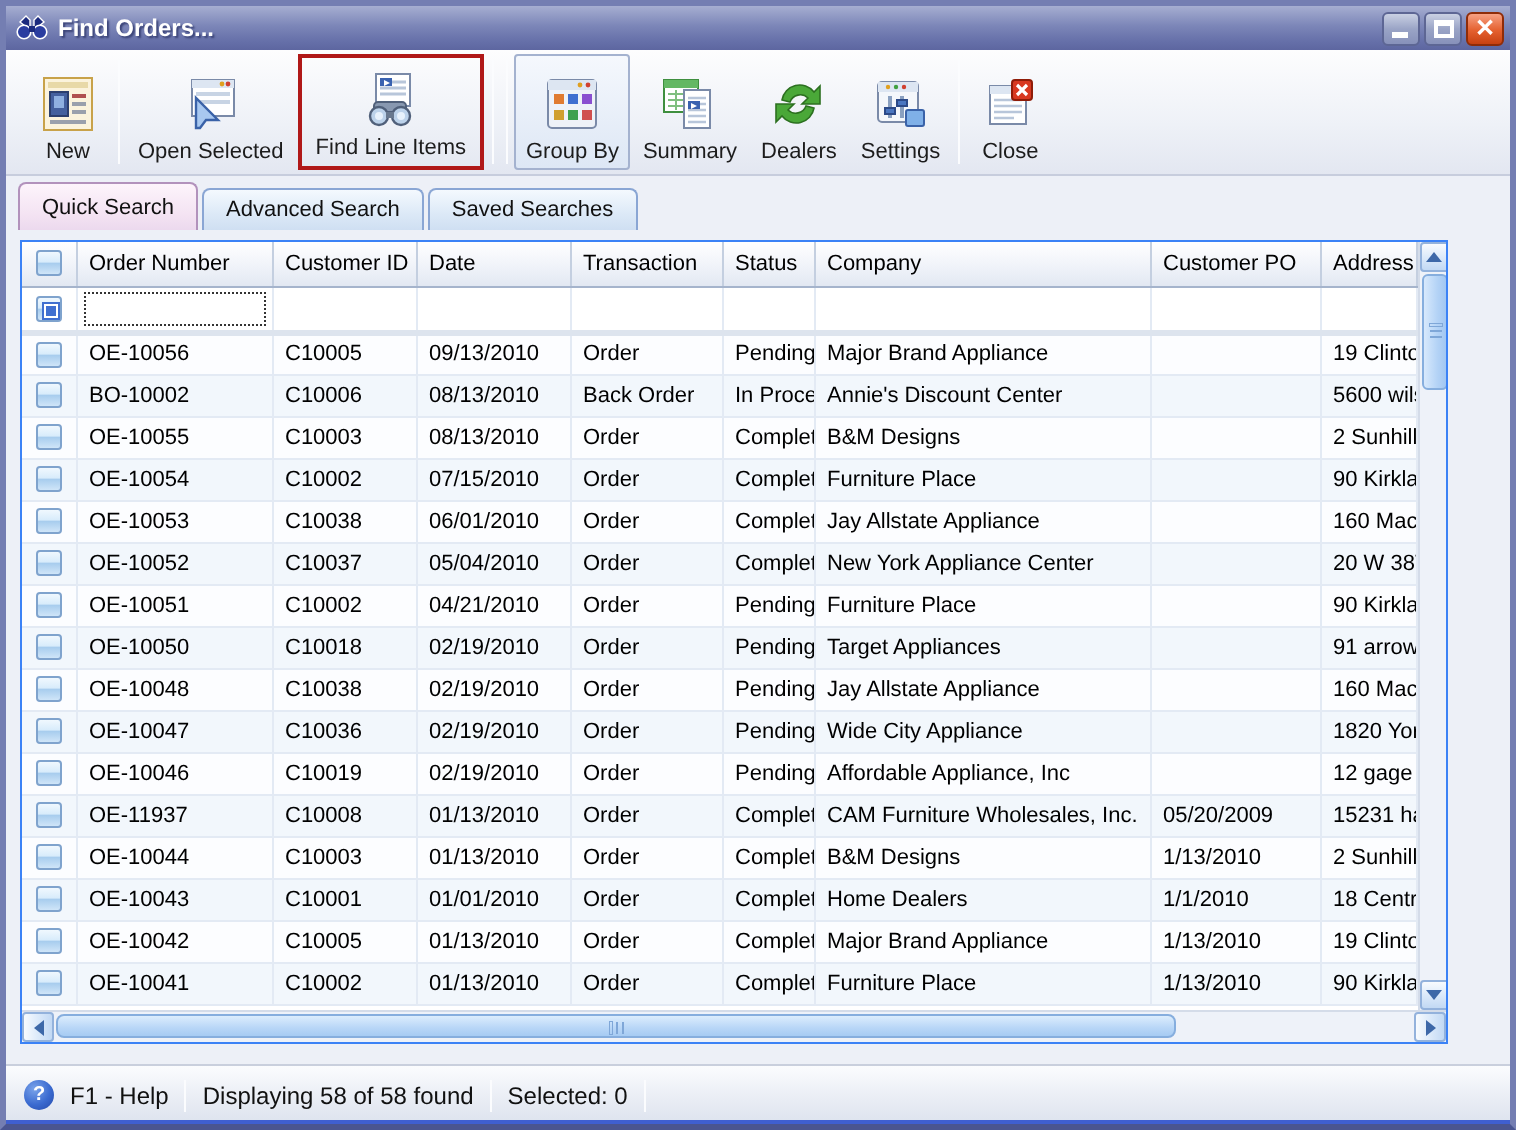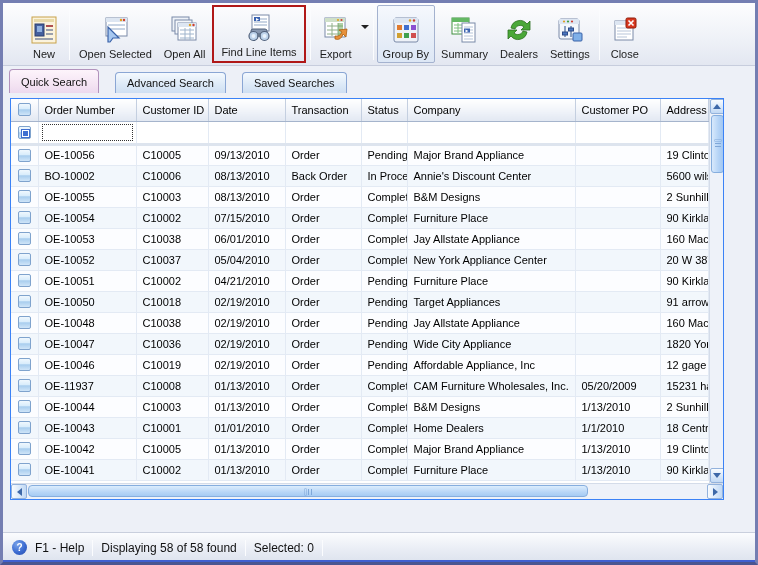--- a/index.html
+++ b/index.html
@@ -26,38 +26,38 @@
     background:linear-gradient(180deg,#c9d0e3 0%, #9aa4c6 50%, #8791ba 100%);
     position:relative; cursor:default;
   }
   .win-btn.close { background:linear-gradient(180deg,#f7a183 0%, #e4602f 55%, #c84111 100%); border-color:#8f2c08; }
   .glyph-min { position:absolute; left:4px; bottom:3px; width:8px; height:3px; background:#fff; }
   .glyph-max { position:absolute; left:4px; top:3px; width:10px; height:9px; border:2px solid #fff; border-top-width:3px; }
   .glyph-x { position:absolute; inset:0; color:#fff; font-size:12px; font-weight:bold; text-align:center; line-height:15px; }
 
   
   .toolbar {
-    flex:0 0 63px; display:flex; align-items:stretch; padding:2px 19px;
+    flex:0 0 63px; display:flex; align-items:stretch; padding:2px 9px;
     background:linear-gradient(180deg,#fdfdfe 0%, #eef1f7 60%, #e3e7f1 100%);
     border-bottom:1px solid #c7cddd;
   }
   .tbtn {
     display:flex; flex-direction:column; align-items:center; justify-content:flex-end;
     padding:3px 5px 2px; border:1px solid transparent; border-radius:2px;
     font-size:11px; color:#1c1c1c; white-space:nowrap; cursor:default;
   }
   .tbtn .ticon { width:32px; height:32px; display:flex; align-items:center; justify-content:center; margin-bottom:2px; }
   .tbtn.pressed { border-color:#a4b2cf; background:linear-gradient(180deg,#f5f8fd,#dde7f5); }
   .tsep { width:1px; background:#c3c9da; border-right:1px solid #fbfcfe; margin:3px 3px; }
   .red-annotation { border:2px solid #b01818; display:flex; align-items:stretch; margin:0 1px; padding:0 1px; }
   .drop-arrow { width:0; height:0; border-left:4px solid transparent; border-right:4px solid transparent; border-top:4px solid #222; margin:0 1px 14px 3px; align-self:center; }
   .export-wrap { display:flex; align-items:stretch; }
 
   
-  .tabstrip { flex:0 0 27px; display:flex; align-items:flex-end; padding-left:6px; gap:16px; }
+  .tabstrip { flex:0 0 27px; display:flex; align-items:flex-end; padding-left:6px; gap:2px; }
   .tab {
     font-size:11px; padding:4px 11px 3px; border:1px solid #8aa6d4; border-bottom:none;
     border-radius:4px 4px 0 0; background:linear-gradient(180deg,#f4f9fe 0%, #dce9f7 60%, #cfdff2 100%);
     color:#111; cursor:default; height:21px; line-height:13px;
   }
   .tab.active {
     border-color:#b292bc; background:linear-gradient(180deg,#fdf4fb 0%, #f3e2f2 70%, #ecd9ee 100%);
     height:24px; padding-top:6px; font-weight:normal;
   }
 
@@ -127,20 +127,41 @@
     width:15px; height:15px; border-radius:50%; flex:0 0 auto;
     background:radial-gradient(circle at 35% 30%, #7ba4ea 0%, #3a6ad0 55%, #2448a8 100%);
     color:#fff; font-size:10px; font-weight:bold; text-align:center; line-height:15px;
   }
 </style>
 </head>
 <body>
 
 <div class="window">
 
+  <div class="titlebar">
+    <svg class="titlebar-icon" viewBox="0 0 16 14">
+      <path d="M2 4 L5 1 L7 3 L7 8 Z" fill="#1b2a7e" stroke="#fff" stroke-width="0.7"></path>
+      <path d="M14 4 L11 1 L9 3 L9 8 Z" fill="#1b2a7e" stroke="#fff" stroke-width="0.7"></path>
+      <circle cx="4" cy="9" r="3.4" fill="#2a3da0" stroke="#fff" stroke-width="0.8"></circle>
+      <circle cx="12" cy="9" r="3.4" fill="#2a3da0" stroke="#fff" stroke-width="0.8"></circle>
+      <rect x="6.5" y="6" width="3" height="3" fill="#1b2a7e"></rect>
+    </svg>
+    <span class="title-text">Find Orders...</span>
+    <span class="win-btns">
+      <span class="win-btn">
+          <span class="glyph-min"></span>
+        </span>
+      <span class="win-btn">
+          <span class="glyph-max"></span>
+        </span>
+      <span class="win-btn close">
+          <span class="glyph-x">✕</span>
+        </span>
+    </span>
+  </div>
 
   <div class="toolbar">
 
     <div class="tbtn">
       <span class="ticon">
         <svg width="30" height="30" viewBox="0 0 30 30">
           <rect x="3" y="2" width="24" height="26" fill="#fbf3dd" stroke="#c8a24a"></rect>
           <rect x="5" y="4" width="20" height="3" fill="#e8d9a8"></rect>
           <rect x="6" y="9" width="9" height="12" fill="#44609e" stroke="#2c3f6e"></rect>
           <rect x="8" y="11" width="5" height="6" fill="#8fb0e0"></rect>
@@ -163,34 +184,20 @@
           <circle cx="21" cy="5" r="1.2" fill="#e0a020"></circle>
             <circle cx="24" cy="5" r="1.2" fill="#d04030"></circle>
           <rect x="8" y="9" width="17" height="2" fill="#c8d4e4"></rect>
           <rect x="8" y="13" width="17" height="2" fill="#c8d4e4"></rect>
           <path d="M8 27 L8 12 L19 23 L13 23 L10 27 Z" fill="#a8c8f0" stroke="#3a62a8" stroke-width="1.2"></path>
         </svg>
       </span>
       <span>Open Selected</span>
     </div>
 
-    <div class="tbtn">
-      <span class="ticon">
-        <svg width="30" height="30" viewBox="0 0 30 30">
-          <rect x="2" y="2" width="17" height="14" fill="#eef2f8" stroke="#7a8aa8"></rect>
-          <rect x="5" y="5" width="17" height="14" fill="#f4f7fb" stroke="#7a8aa8"></rect>
-          <rect x="8" y="8" width="18" height="17" fill="#fff" stroke="#7a8aa8"></rect>
-          <rect x="8" y="8" width="18" height="4" fill="#dde6f2"></rect>
-          <circle cx="20" cy="10" r="1.2" fill="#e0a020"></circle>
-            <circle cx="23.5" cy="10" r="1.2" fill="#d04030"></circle>
-          <path d="M10 15 h14 M10 19 h14 M10 23 h14 M15 13 v12 M20 13 v12" stroke="#9fb4cc" stroke-width="1" fill="none"></path>
-        </svg>
-      </span>
-      <span>Open All</span>
-    </div>
 
     <div class="red-annotation">
       <div class="tbtn">
         <span class="ticon">
           <svg width="30" height="30" viewBox="0 0 30 30">
             <rect x="8" y="2" width="17" height="16" fill="#fff" stroke="#7a8aa8"></rect>
             <path d="M10 6 h13 M10 9 h13 M10 12 h13" stroke="#b8c6da" stroke-width="1.4" fill="none"></path>
             <rect x="10" y="4" width="6" height="4" fill="#3a62b0"></rect>
             <path d="M12 5 l3 1.5 l-3 1.5 Z" fill="#fff"></path>
             <rect x="7" y="16" width="16" height="5" rx="2" fill="#8898b0" stroke="#50607a"></rect>
@@ -201,37 +208,20 @@
             <rect x="13" y="21" width="4" height="3" fill="#68788e"></rect>
           </svg>
         </span>
         <span>Find Line Items</span>
       </div>
     </div>
 
     <div class="tsep"></div>
 
 
-    <div class="export-wrap">
-      <div class="tbtn">
-        <span class="ticon">
-          <svg width="30" height="30" viewBox="0 0 30 30">
-            <rect x="4" y="3" width="20" height="19" fill="#fff" stroke="#7a8aa8"></rect>
-            <rect x="4" y="3" width="20" height="4" fill="#cfe0c8"></rect>
-            <circle cx="17" cy="5" r="1.1" fill="#e0a020"></circle>
-              <circle cx="20.5" cy="5" r="1.1" fill="#d04030"></circle>
-            <path d="M6 11 h16 M6 15 h16 M6 19 h16 M11 8 v13 M17 8 v13" stroke="#8fae88" stroke-width="1" fill="none"></path>
-            <rect x="17" y="8" width="5" height="13" fill="#6faa60" opacity="0.55"></rect>
-            <path d="M14 24 q6 2 8 -5 l3 3 l1 -8 l-8 1 l3 2 q-2 5 -7 4 Z" fill="#e8913a" stroke="#b05f10" stroke-width="0.8"></path>
-          </svg>
-        </span>
-        <span>Export</span>
-      </div>
-      <span class="drop-arrow"></span>
-    </div>
 
     <div class="tsep"></div>
 
     <div class="tbtn pressed">
       <span class="ticon">
         <svg width="30" height="30" viewBox="0 0 30 30">
           <rect x="3" y="3" width="24" height="24" rx="2" fill="#eef2f8" stroke="#7a8aa8"></rect>
           <rect x="3" y="3" width="24" height="5" fill="#dde6f2"></rect>
           <circle cx="19" cy="5.5" r="1.2" fill="#e0a020"></circle>
             <circle cx="23" cy="5.5" r="1.2" fill="#d04030"></circle>

